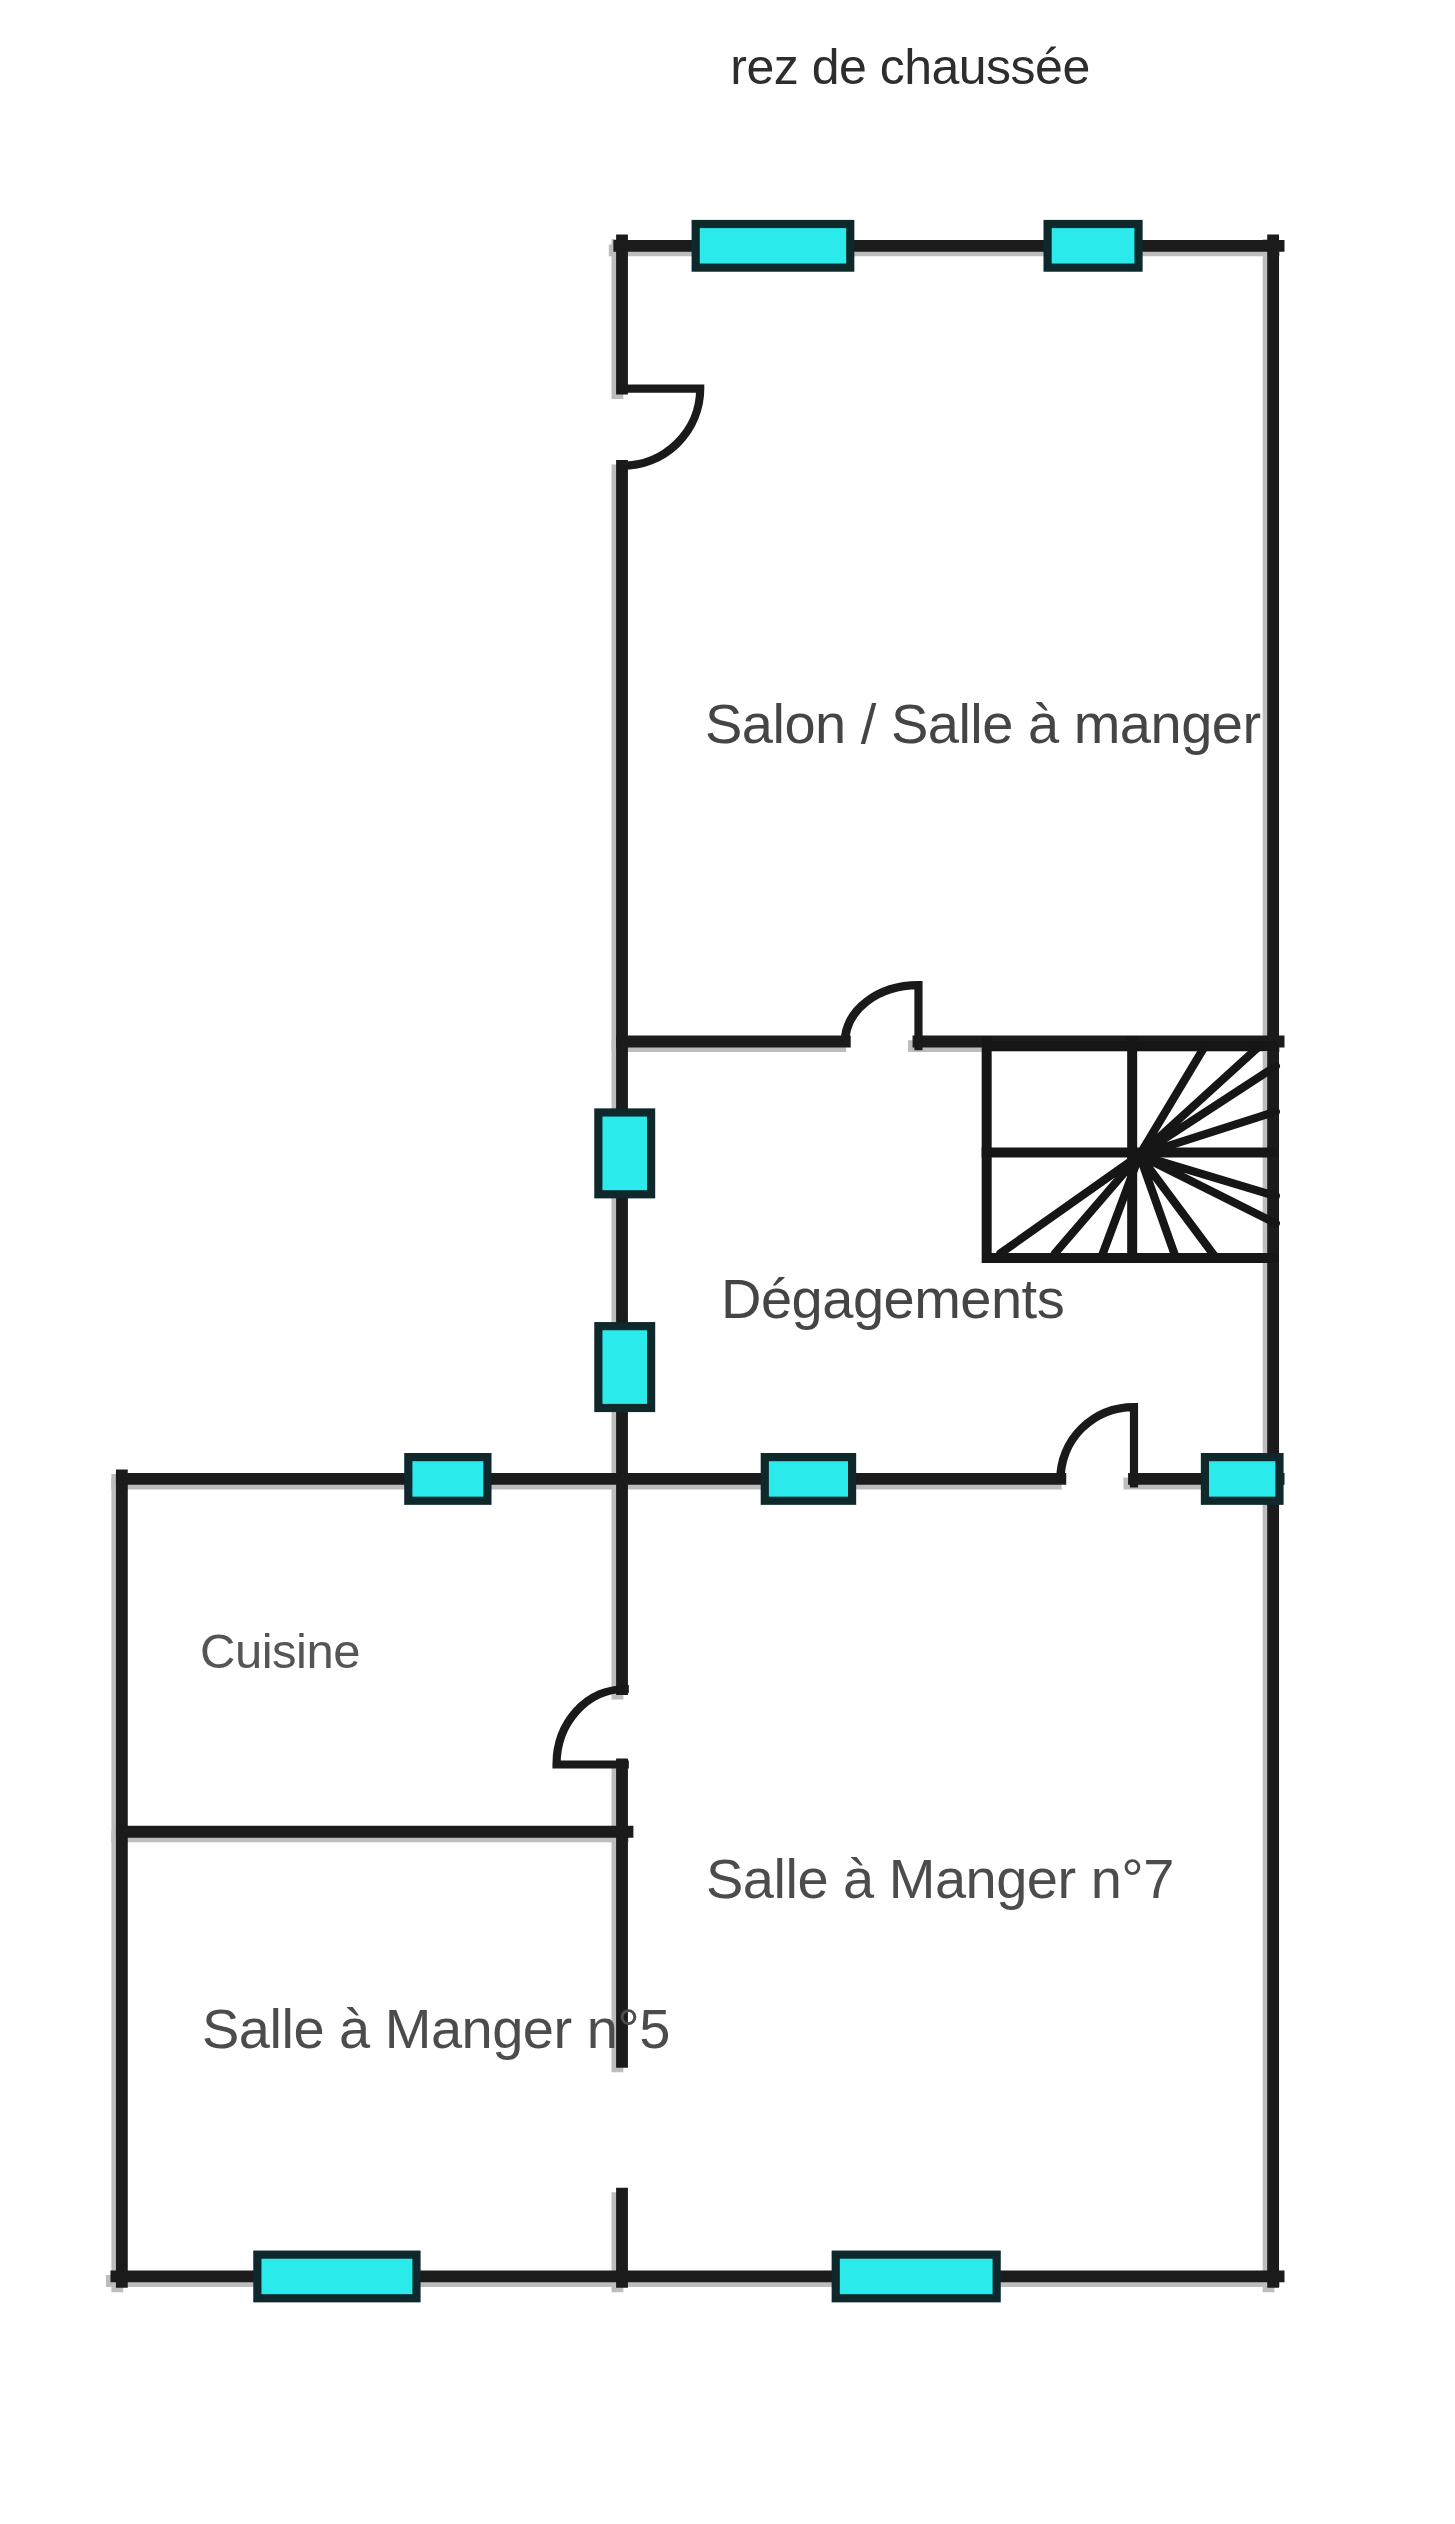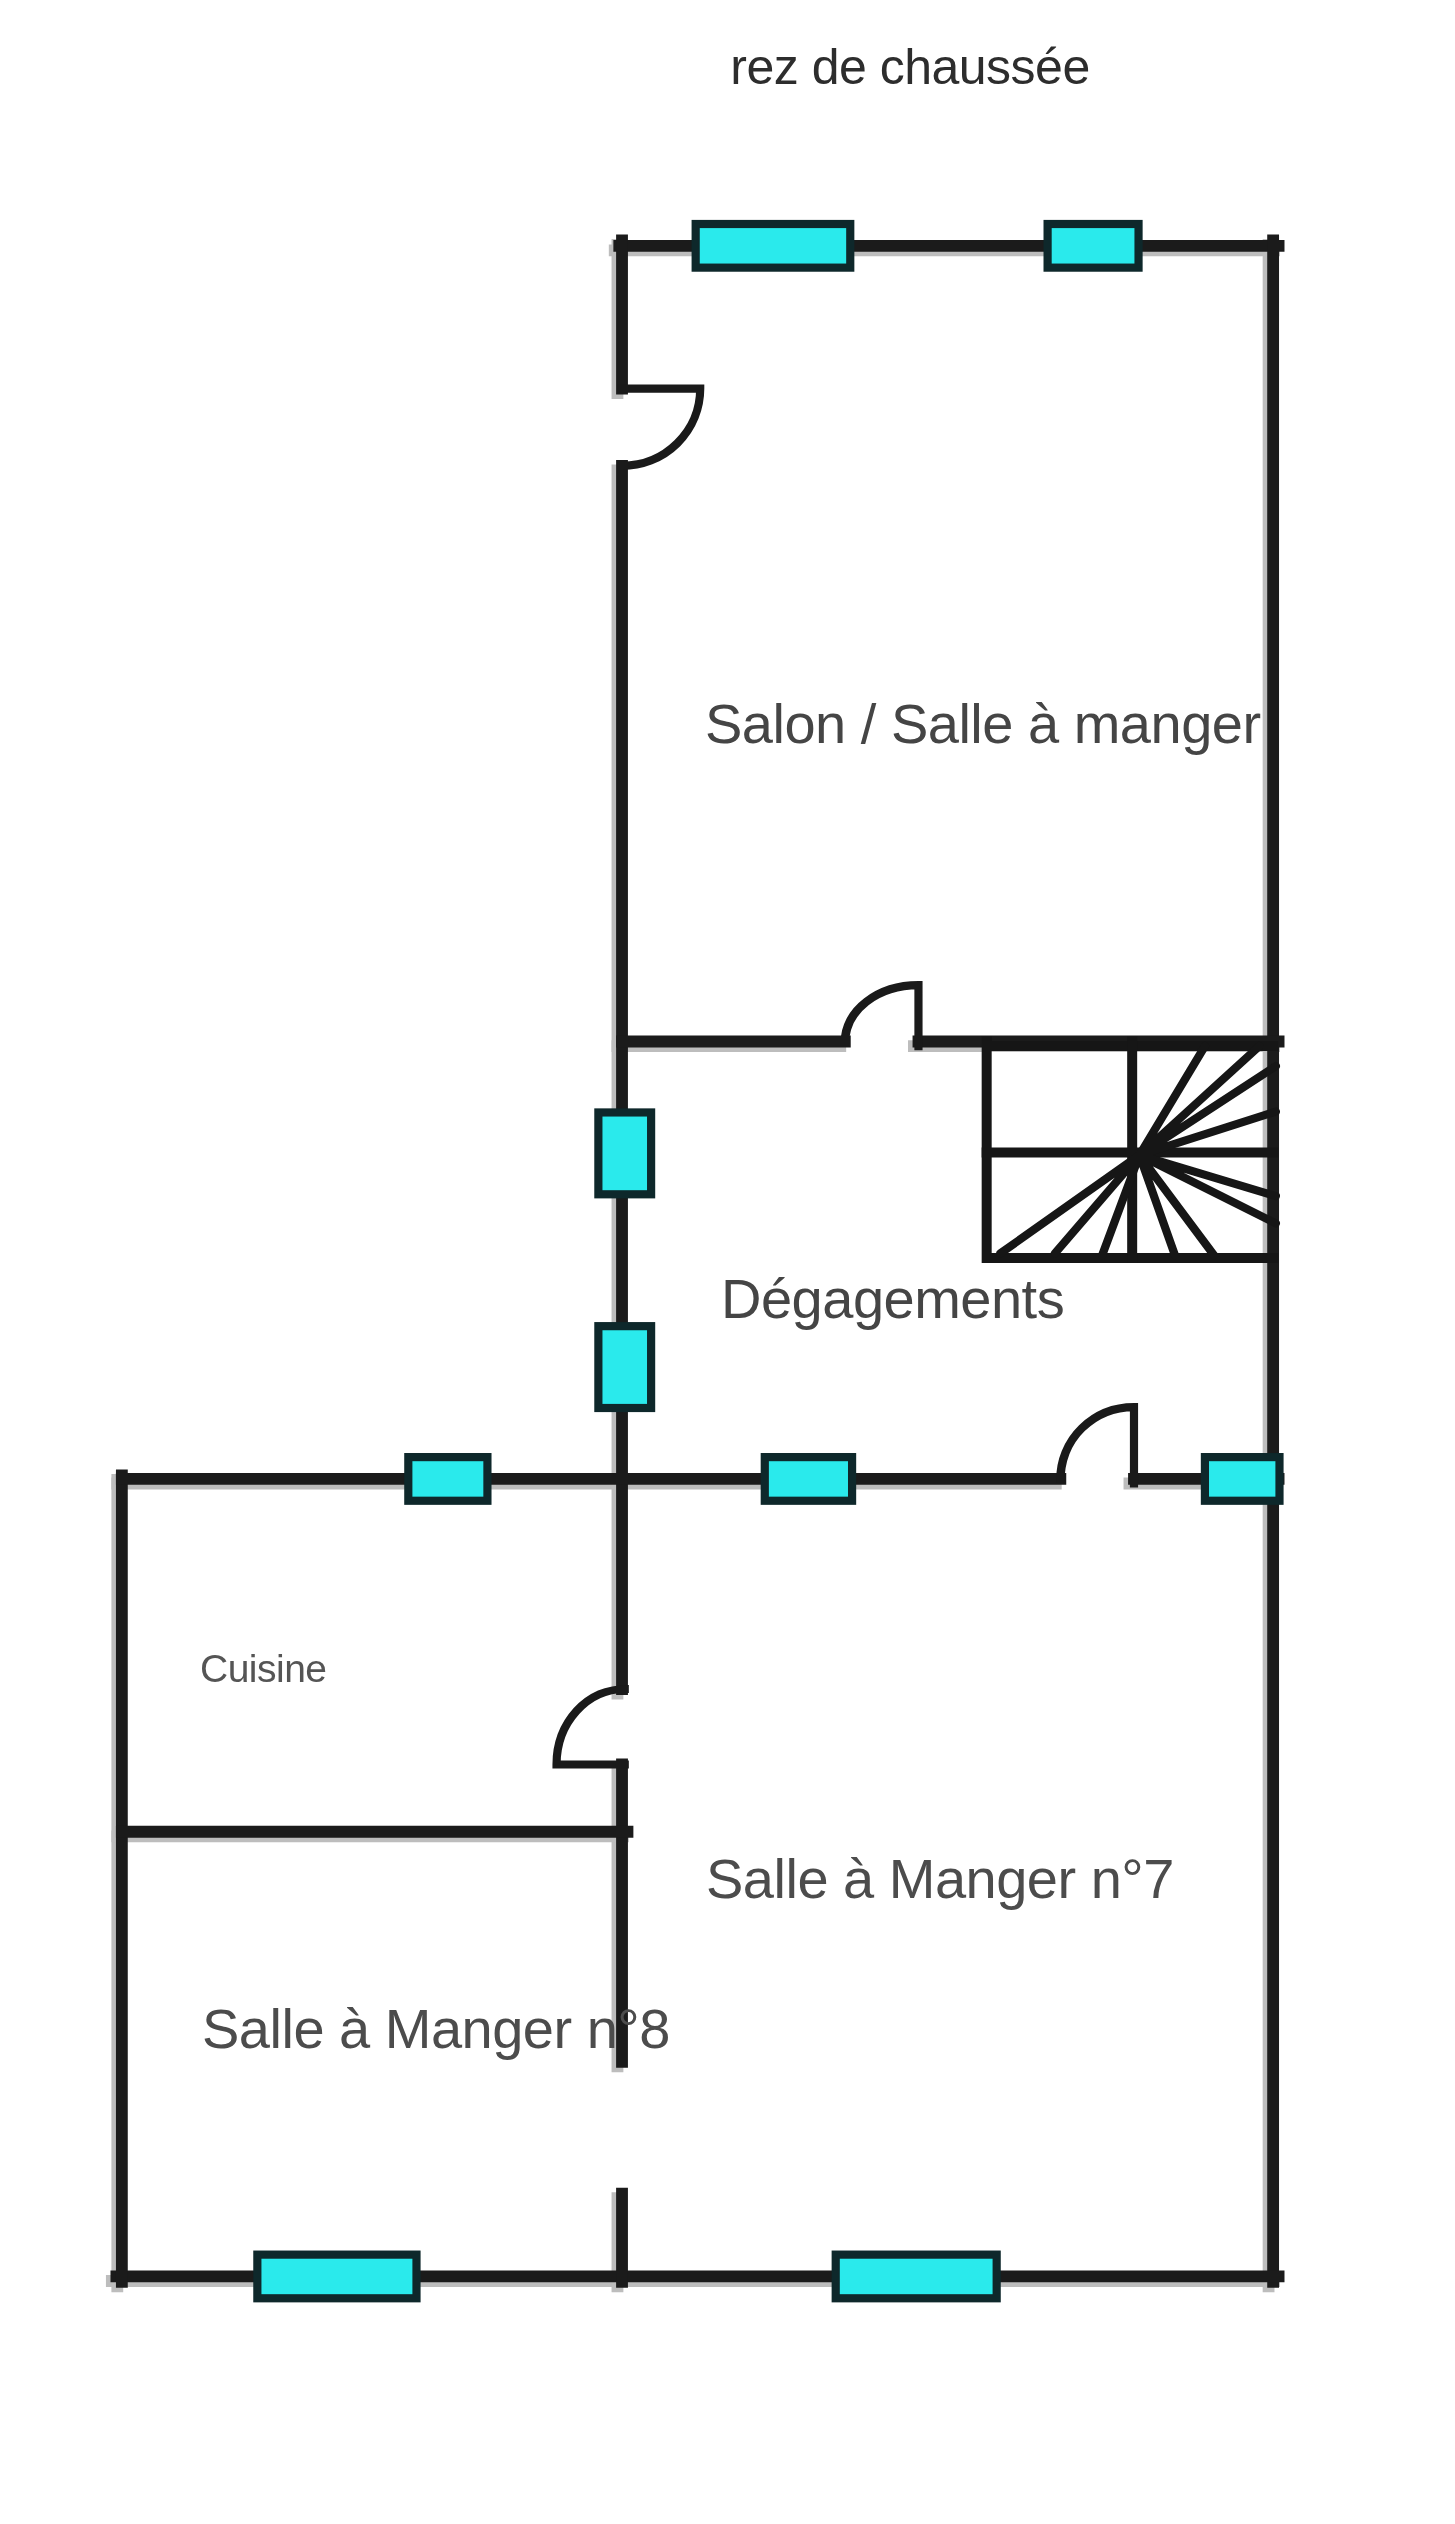--- a/index.html
+++ b/index.html
@@ -62,21 +62,21 @@
     top: 38px;
     width: 546px;
     text-align: center;
     color: #2d2d2d;
     font-size: 50px;
     letter-spacing: -0.5px;
     white-space: nowrap;
   }
   #label-salon        { left: 705px; top: 691px; }
   #label-degagements  { left: 699px; top: 1266px; margin-left: 22px; }
-  #label-cuisine      { left: 200px; top: 1623px; font-size: 39px; color: #555555; margin-top: 24px; }
+  #label-cuisine      { left: 200px; top: 1623px; font-size: 49px; color: #555555; }
   #label-sam1         { left: 706px; top: 1846px; color: #4c4c4c; }
   #label-sam2         { left: 202px; top: 1996px; color: #4c4c4c; }
 </style>
 </head>
 <body>
 
 <svg id="plan-svg" viewBox="0 0 1600 2776" xmlns="http://www.w3.org/2000/svg">
 
   <defs>
     <g id="walls">
@@ -143,14 +143,14 @@
 <div class="plan-title">rez de chaussée</div>
 
 <div class="room-label" id="label-salon">Salon / Salle à manger</div>
 
 <div class="room-label" id="label-degagements">Dégagements</div>
 
 <div class="room-label" id="label-cuisine">Cuisine</div>
 
 <div class="room-label" id="label-sam1">Salle à Manger n°7</div>
 
-<div class="room-label" id="label-sam2">Salle à Manger n°8</div>
+<div class="room-label" id="label-sam2">Salle à Manger n°5</div>
 
 
 </body></html>

